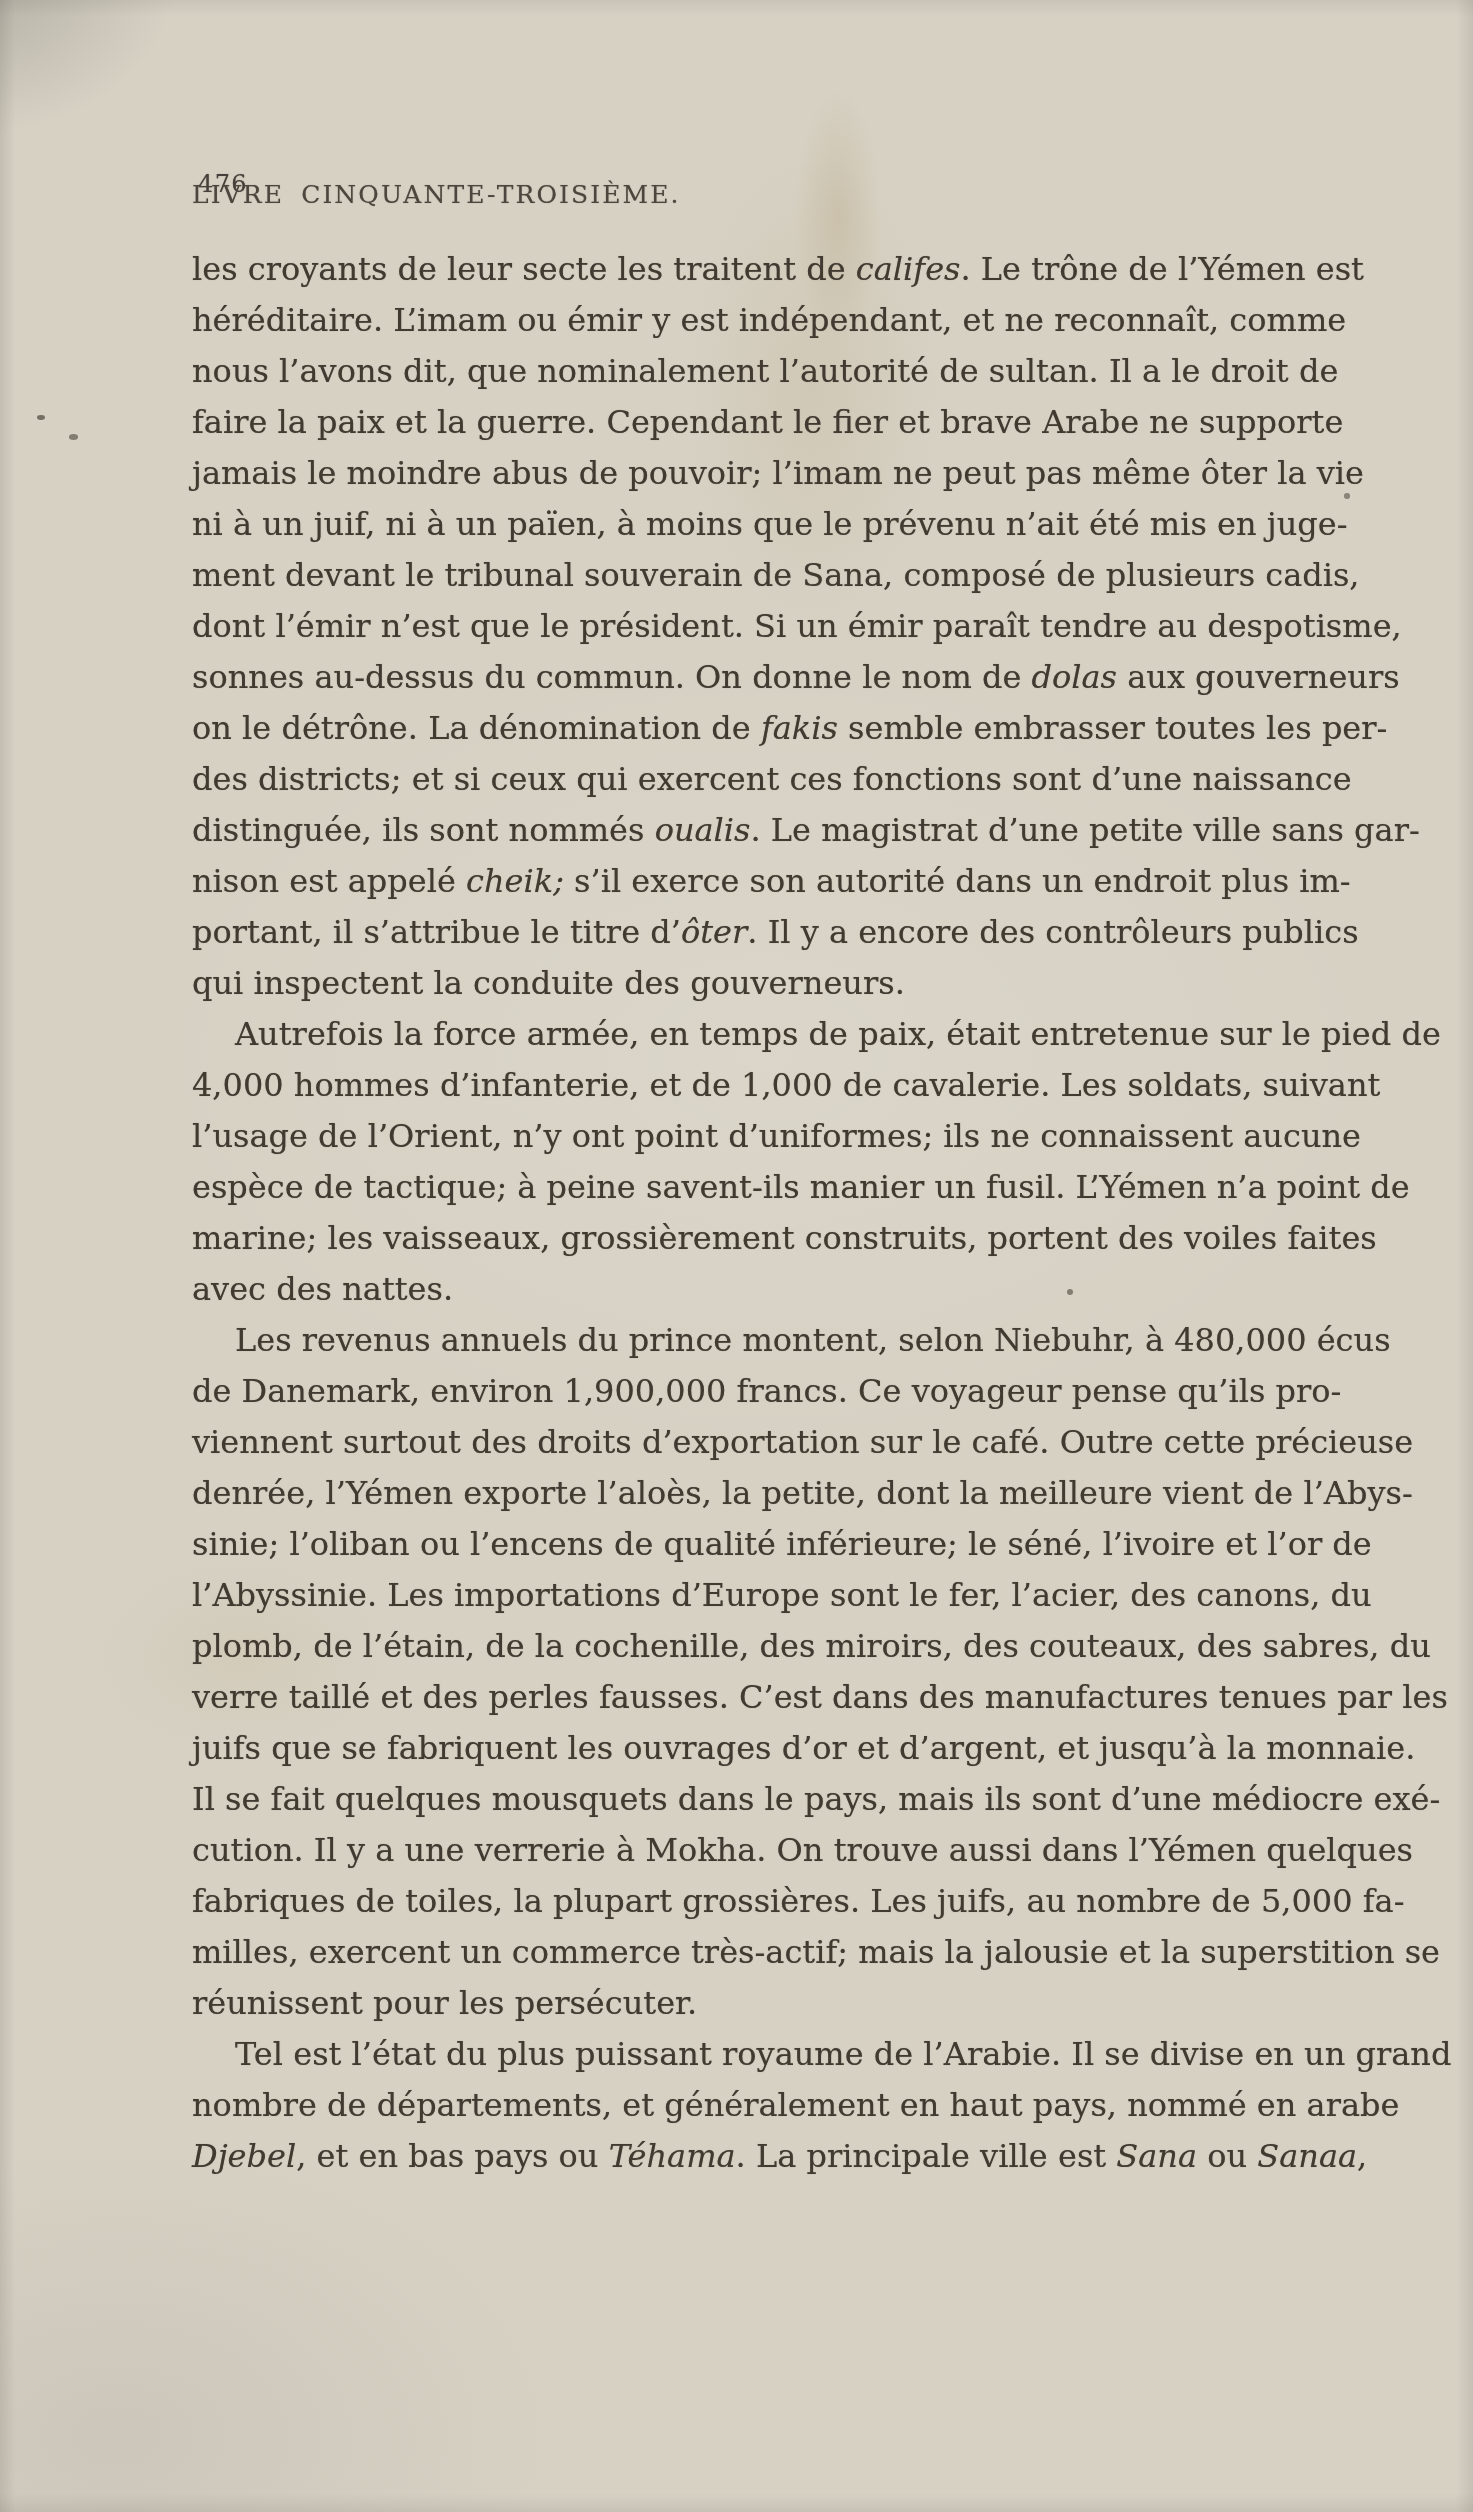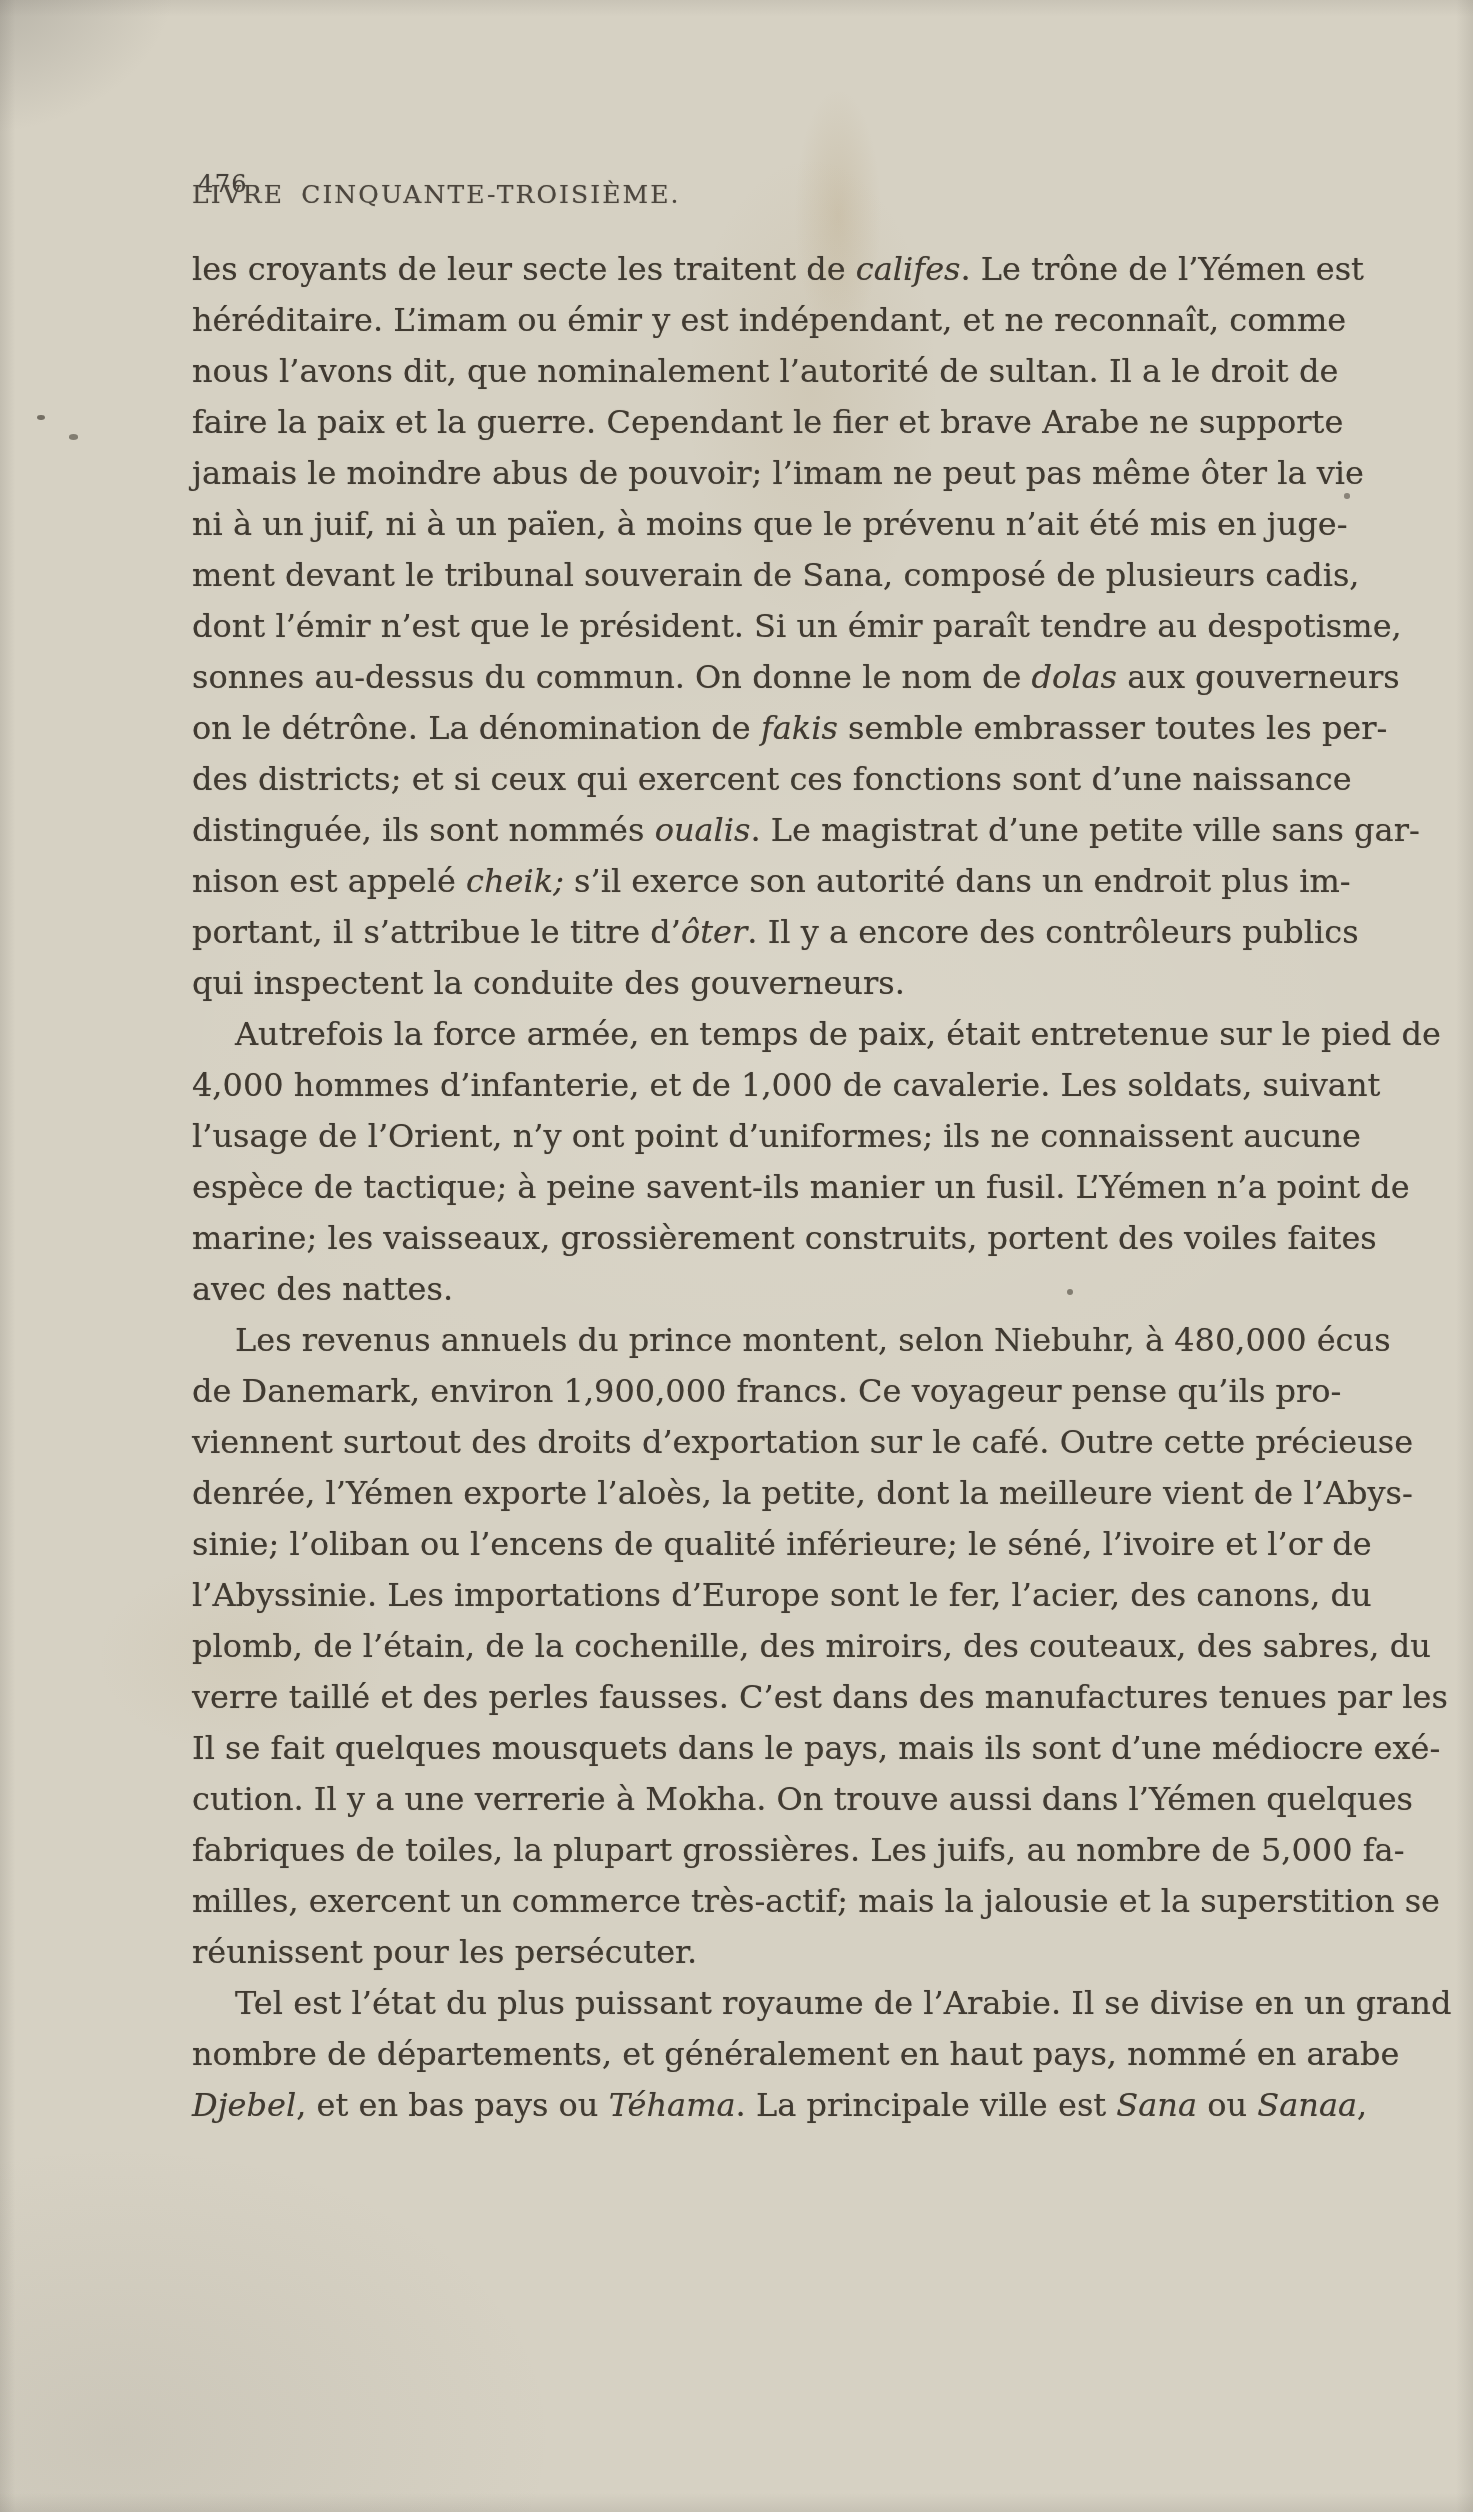--- a/index.html
+++ b/index.html
@@ -95,20 +95,21 @@
     <div class="line">marine; les vaisseaux, grossièrement construits, portent des voiles faites</div>
     <div class="line last">avec des nattes.</div>
     <div class="line indent">Les revenus annuels du prince montent, selon Niebuhr, à 480,000 écus</div>
     <div class="line">de Danemark, environ 1,900,000 francs. Ce voyageur pense qu’ils pro-</div>
     <div class="line">viennent surtout des droits d’exportation sur le café. Outre cette précieuse</div>
     <div class="line">denrée, l’Yémen exporte l’aloès, la petite, dont la meilleure vient de l’Abys-</div>
     <div class="line">sinie; l’oliban ou l’encens de qualité inférieure; le séné, l’ivoire et l’or de</div>
     <div class="line">l’Abyssinie. Les importations d’Europe sont le fer, l’acier, des canons, du</div>
     <div class="line">plomb, de l’étain, de la cochenille, des miroirs, des couteaux, des sabres, du</div>
     <div class="line">verre taillé et des perles fausses. C’est dans des manufactures tenues par les</div>
+    <div class="line">juifs que se fabriquent les ouvrages d’or et d’argent, et jusqu’à la monnaie.</div>
     <div class="line">Il se fait quelques mousquets dans le pays, mais ils sont d’une médiocre exé-</div>
     <div class="line">cution. Il y a une verrerie à Mokha. On trouve aussi dans l’Yémen quelques</div>
     <div class="line">fabriques de toiles, la plupart grossières. Les juifs, au nombre de 5,000 fa-</div>
     <div class="line">milles, exercent un commerce très-actif; mais la jalousie et la superstition se</div>
     <div class="line last">réunissent pour les persécuter.</div>
     <div class="line indent">Tel est l’état du plus puissant royaume de l’Arabie. Il se divise en un grand</div>
     <div class="line">nombre de départements, et généralement en haut pays, nommé en arabe</div>
     <div class="line"><i>Djebel</i>, et en bas pays ou <i>Téhama</i>. La principale ville est <i>Sana</i> ou <i>Sanaa</i>,</div>
   </div>
 

